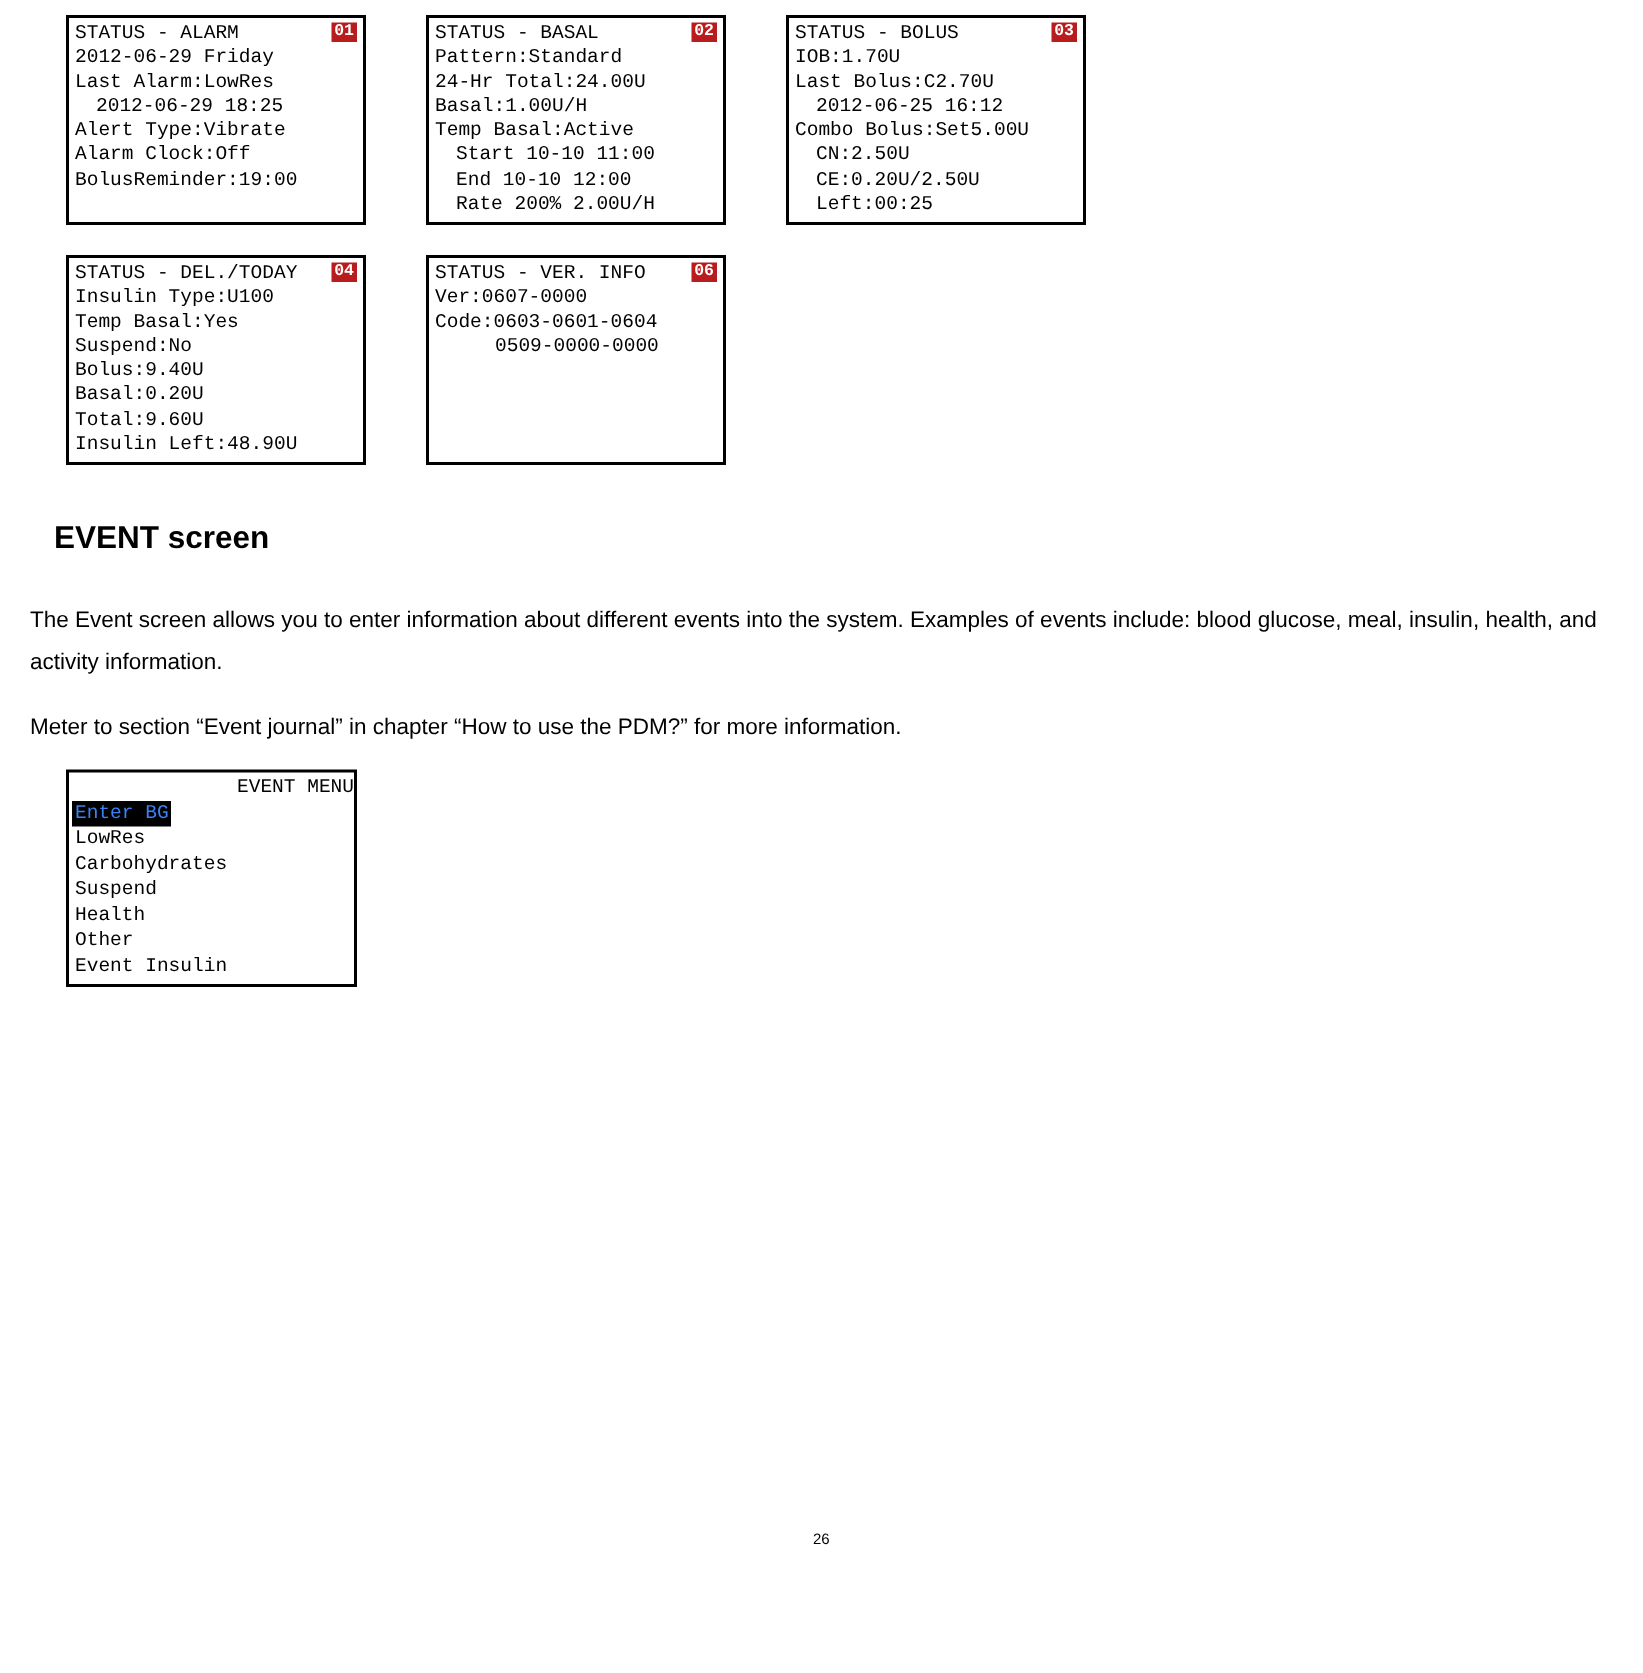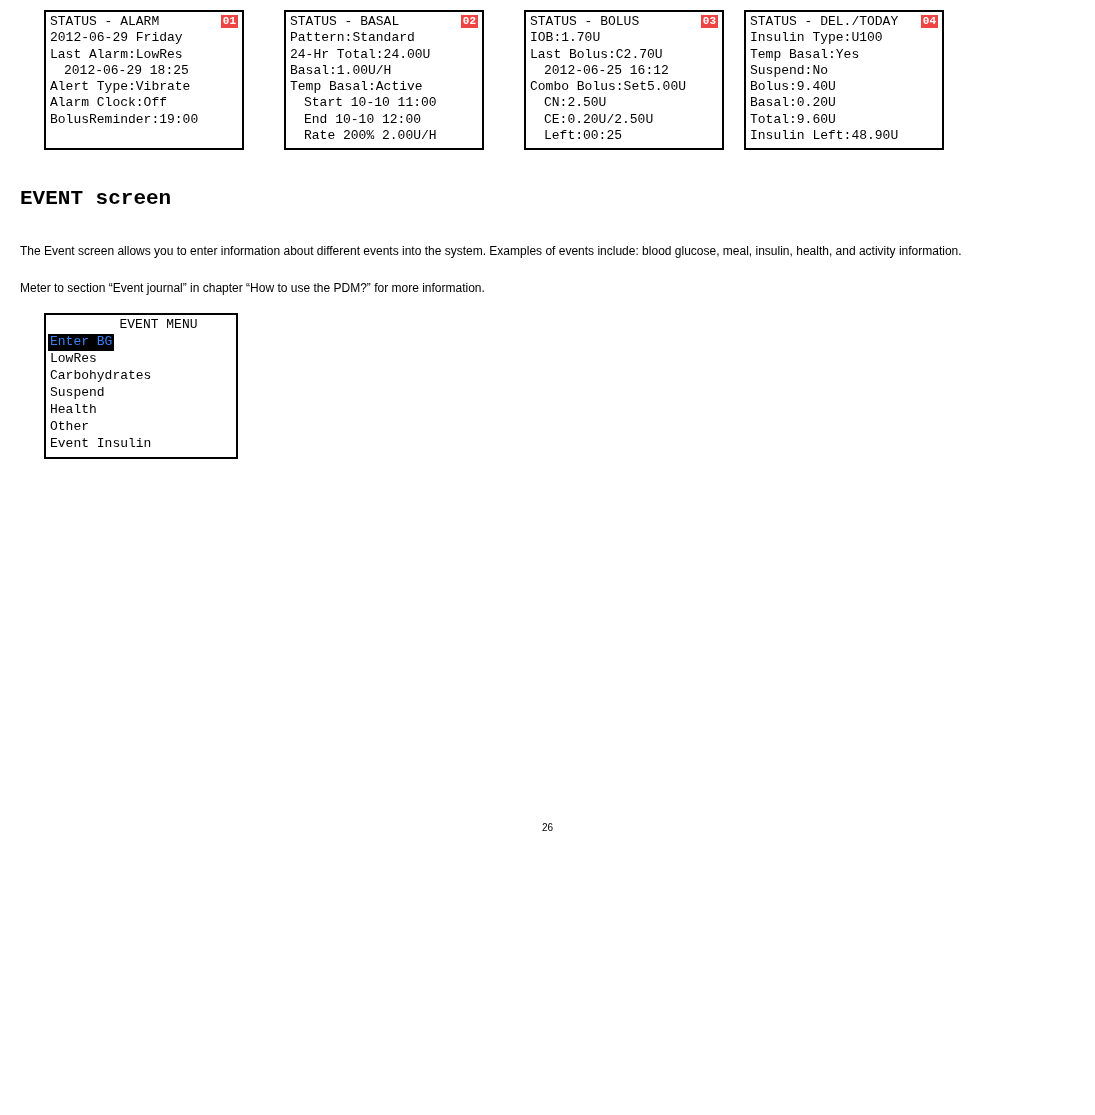--- a/index.html
+++ b/index.html
@@ -7,21 +7,21 @@
       font-family: Arial, Helvetica, sans-serif;
       margin: 0;
       padding: 10px 20px;
       width: 1095px;
       color: #000;
       font-size: 15px;
       line-height: 1.8;
     }
     .screen-grid {
       display: flex;
-      flex-direction: row;
+      flex-direction: column;
       gap: 20px;
       margin-bottom: 30px;
       margin-left: 24px;
       margin-top: 0px;
     }
     .screen-row {
       display: flex;
       gap: 40px;
     }
     .lcd-screen {
@@ -37,61 +37,61 @@
       white-space: pre;
       overflow: hidden;
     }
     .lcd-title-row {
       display: flex;
       justify-content: space-between;
       align-items: flex-start;
       font-weight: normal;
     }
     .lcd-badge {
-      background: #ef4444;
+      background: #b91c1c;
       color: #fff;
       font-size: 11px;
       padding: 0 2px;
       font-weight: bold;
       line-height: 1.2;
       margin-top: 1px;
     }
     .lcd-line {
       display: block;
     }
     .lcd-indent {
       padding-left: 14px;
     }
     .lcd-indent2 {
       padding-left: 40px;
     }
     h2.section-heading {
       font-size: 21px;
       font-weight: bold;
-      margin: 30px 0 22px 0;
-      font-family: Liberation Mono, monospace;
+      margin: 30px 0 22px 16px;
+      font-family: Liberation Sans, sans-serif;
     }
     p.body-text {
-      font-size: 12px;
+      font-size: 15px;
       margin: 0 0 14px 0;
       line-height: 1.9;
     }
     .event-menu {
       width: 194px;
       border: 2px solid #000;
       background: #fff;
       font-family: 'Courier New', monospace;
       font-size: 13px;
       line-height: 1.3;
       padding: 2px 0px 4px 0px;
       margin-left: 24px;
       margin-top: 10px;
     }
     .event-menu-title {
-      text-align: center;
+      text-align: right;
       display: block;
       margin-bottom: 0px;
       margin-left: 35px;
     }
     .event-menu-item {
       display: block;
       padding: 0 4px;
     }
     .event-menu-item.selected {
       background: #000;
@@ -111,20 +111,21 @@
 <body>
 
 <div class="screen-grid">
   <div class="screen-row" id="row1">
       <div class="lcd-screen"><div class="lcd-title-row"><span>STATUS - ALARM</span><span class="lcd-badge">01</span></div><span class="lcd-line">2012-06-29 Friday</span><span class="lcd-line">Last Alarm:LowRes</span><span class="lcd-line lcd-indent">2012-06-29 18:25</span><span class="lcd-line">Alert Type:Vibrate</span><span class="lcd-line">Alarm Clock:Off</span><span class="lcd-line">BolusReminder:19:00</span></div>
       <div class="lcd-screen"><div class="lcd-title-row"><span>STATUS - BASAL</span><span class="lcd-badge">02</span></div><span class="lcd-line">Pattern:Standard</span><span class="lcd-line">24-Hr Total:24.00U</span><span class="lcd-line">Basal:1.00U/H</span><span class="lcd-line">Temp Basal:Active</span><span class="lcd-line lcd-indent">Start 10-10 11:00</span><span class="lcd-line lcd-indent">End 10-10 12:00</span><span class="lcd-line lcd-indent">Rate 200% 2.00U/H</span></div>
       <div class="lcd-screen"><div class="lcd-title-row"><span>STATUS - BOLUS</span><span class="lcd-badge">03</span></div><span class="lcd-line">IOB:1.70U</span><span class="lcd-line">Last Bolus:C2.70U</span><span class="lcd-line lcd-indent">2012-06-25 16:12</span><span class="lcd-line">Combo Bolus:Set5.00U</span><span class="lcd-line lcd-indent">CN:2.50U</span><span class="lcd-line lcd-indent">CE:0.20U/2.50U</span><span class="lcd-line lcd-indent">Left:00:25</span></div>
     </div>
   <div class="screen-row" id="row2">
       <div class="lcd-screen"><div class="lcd-title-row"><span>STATUS - DEL./TODAY</span><span class="lcd-badge">04</span></div><span class="lcd-line">Insulin Type:U100</span><span class="lcd-line">Temp Basal:Yes</span><span class="lcd-line">Suspend:No</span><span class="lcd-line">Bolus:9.40U</span><span class="lcd-line">Basal:0.20U</span><span class="lcd-line">Total:9.60U</span><span class="lcd-line">Insulin Left:48.90U</span></div>
+      <div class="lcd-screen"><div class="lcd-title-row"><span>STATUS - VER. INFO</span><span class="lcd-badge">06</span></div><span class="lcd-line">Ver:0607-0000</span><span class="lcd-line">Code:0603-0601-0604</span><span class="lcd-line lcd-indent2">0509-0000-0000</span></div>
     </div>
 </div>
 
 <h2 class="section-heading">EVENT screen</h2>
 
 <p class="body-text">The Event screen allows you to enter information about different events into the system. Examples of events include: blood glucose, meal, insulin, health, and activity information.</p>
 <p class="body-text">Meter to section “Event journal” in chapter “How to use the PDM?” for more information.</p>
 
 <div class="event-menu">
   <span class="event-menu-title">EVENT MENU</span>

